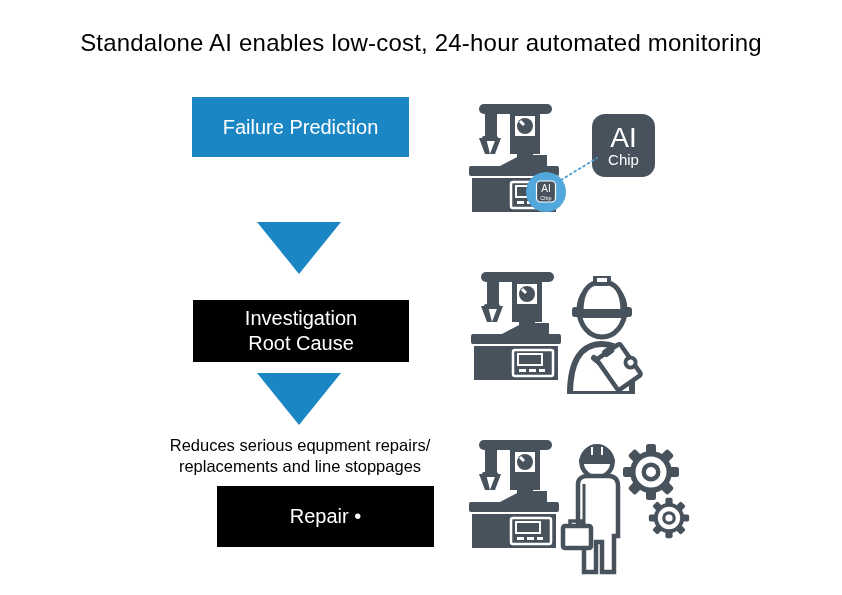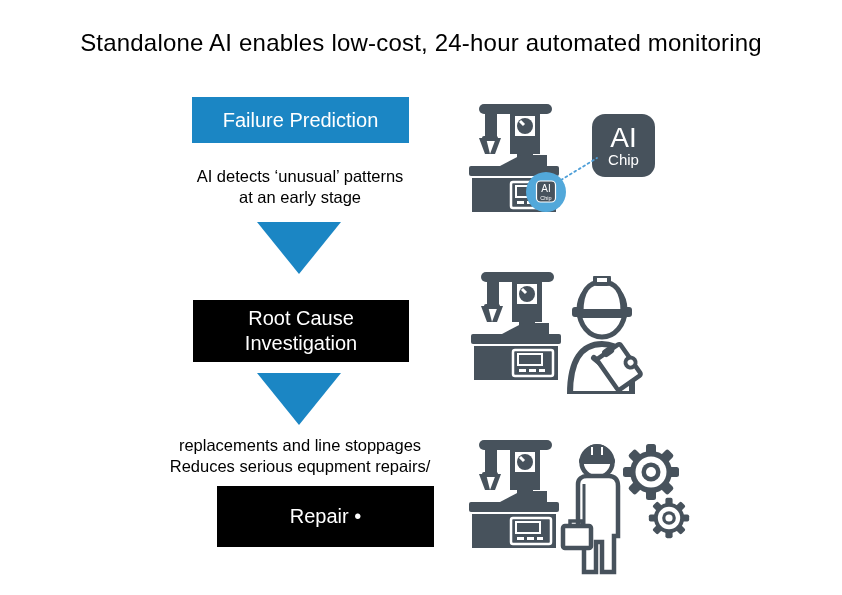--- a/index.html
+++ b/index.html
@@ -66,41 +66,37 @@
       <circle class="f-slate" r="9.5"></circle>
       <circle r="5" fill="#fff"></circle>
     </symbol>
   </defs>
 </svg>
 
 <div class="canvas">
 
   <div class="title">Standalone AI enables low-cost, 24-hour automated monitoring</div>
 
-  <div class="step-box box-blue" style="left:192px;top:97px;width:217px;height:46px;">
+  <div class="step-box box-blue" style="left:192px;top:97px;width:217px;height:60px;">
     <span>Failure Prediction</span>
   </div>
 
-  <div class="caption" style="left:150px;top:166px;width:300px;">
-    <div>AI detects ‘unusual’ patterns</div>
-    <div>at an early stage</div>
-  </div>
 
   <div class="tri" style="left:257px;top:222px;"></div>
 
   <div class="step-box box-black" style="left:193px;top:300px;width:216px;height:62px;">
+    <span>Investigation</span>
     <span>Root Cause</span>
-    <span>Investigation</span>
   </div>
 
   <div class="tri" style="left:257px;top:373px;"></div>
 
   <div class="caption" style="left:140px;top:435px;width:320px;">
+    <div>Reduces serious equpment repairs/</div>
     <div>replacements and line stoppages</div>
-    <div>Reduces serious equpment repairs/</div>
   </div>
 
   <div class="step-box box-black" style="left:193px;top:486px;width:217px;height:61px;margin-left:24px;">
     <span>Repair •</span>
   </div>
 
   <svg class="illus" style="left:469px;top:102px;" width="90" height="112" viewBox="0 0 90 112">
     <use href="#machine-symbol"></use>
   </svg>
 

